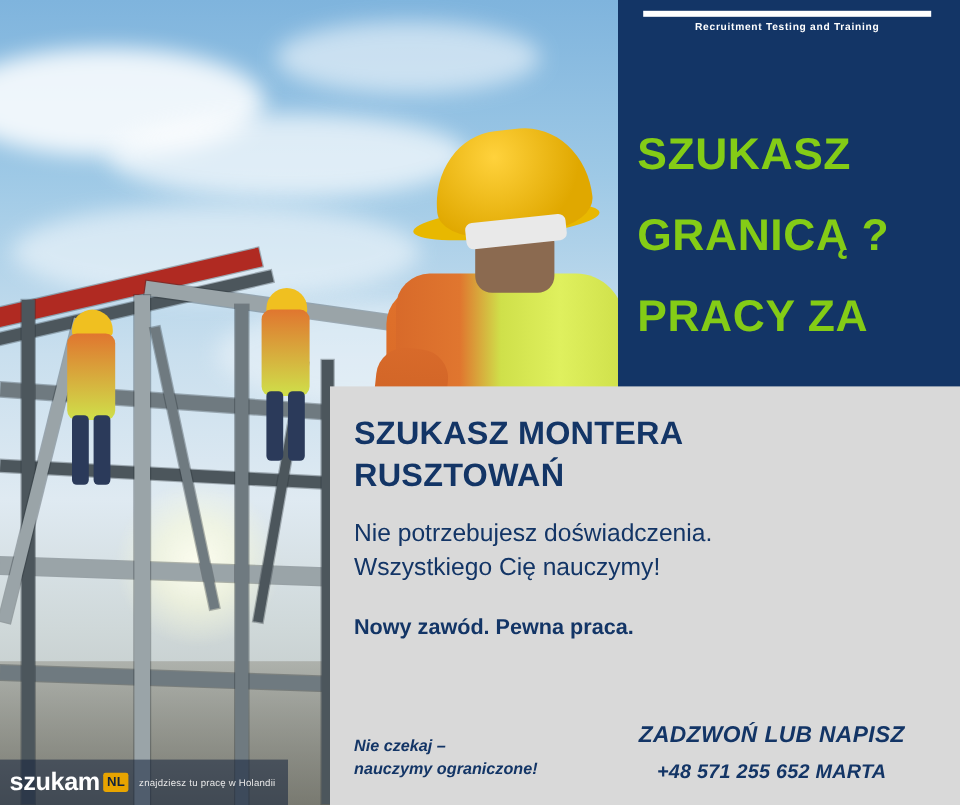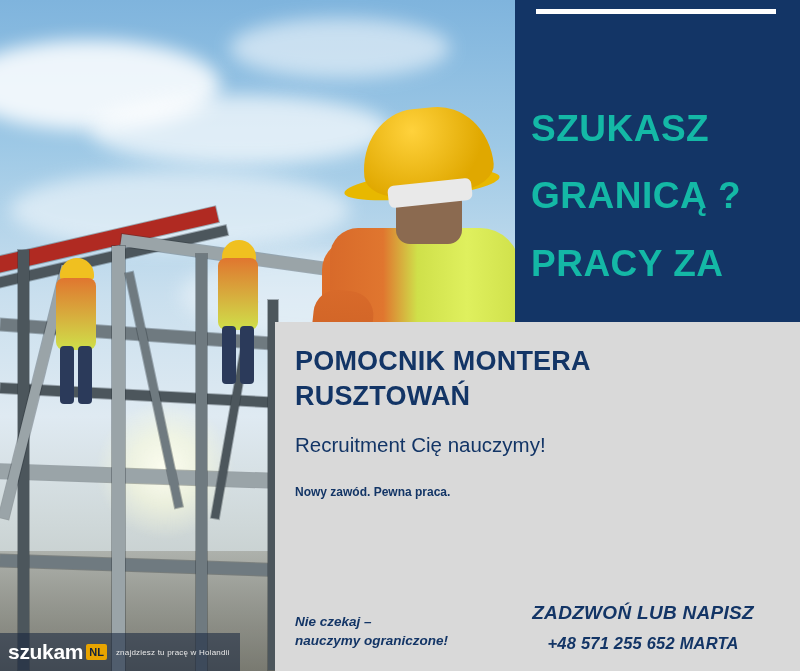--- a/index.html
+++ b/index.html
@@ -156,21 +156,21 @@
   }
   .logo-sub {
     font-size: 8.5px;
     font-weight: bold;
     letter-spacing: 0.6px;
   }
   .headline {
     position: absolute;
     left: 0; top: 100px;
     width: 285px;
-    color: #14b8a6;
+    color: #84cc16;
     font-size: 37px;
     font-weight: bold;
     line-height: 1.55;
     letter-spacing: 0.5px;
     padding-left: 16px;
     box-sizing: border-box;
     white-space: nowrap;
   }
   .headline div { margin-bottom: 10px; }
 
@@ -195,21 +195,21 @@
   }
   .job-desc {
     margin-top: 18px;
     color: #133566;
     font-size: 20.5px;
     line-height: 1.35;
   }
   .job-tag {
     margin-top: 26px;
     color: #133566;
-    font-size: 12px;
+    font-size: 18px;
     font-weight: bold;
   }
   .bottom-row {
     position: absolute;
     left: 20px; right: 18px; bottom: 18px;
     display: flex;
     align-items: flex-end;
     justify-content: space-between;
     font-style: italic;
   }
@@ -330,37 +330,39 @@
     <div class="badge">
       <span class="badge-word">szukam</span>
       <span class="badge-nl">NL</span>
       <span class="badge-tag">znajdziesz tu pracę w Holandii</span>
     </div>
   </div>
 
   <div class="right-panel">
     <div class="logo-block">
       <div class="logo-rule"></div>
+      <div class="logo-sub">Recruitment Testing and Training</div>
     </div>
 
     <div class="headline">
       <div>SZUKASZ</div>
       <div>GRANICĄ ?</div>
       <div>PRACY ZA</div>
     </div>
   </div>
 
   <div class="card">
     <div class="card-inner">
       <div class="job-title">
-        <div>POMOCNIK MONTERA</div>
+        <div>SZUKASZ MONTERA</div>
         <div>RUSZTOWAŃ</div>
       </div>
       <div class="job-desc">
-        <div>Recruitment Cię nauczymy!</div>
+        <div>Nie potrzebujesz doświadczenia.</div>
+        <div>Wszystkiego Cię nauczymy!</div>
       </div>
       <div class="job-tag">Nowy zawód. Pewna praca.</div>
     </div>
 
     <div class="bottom-row">
       <div class="urgency">
         <div>Nie czekaj –</div>
         <div>nauczymy ograniczone!</div>
       </div>
       <div class="contact">

